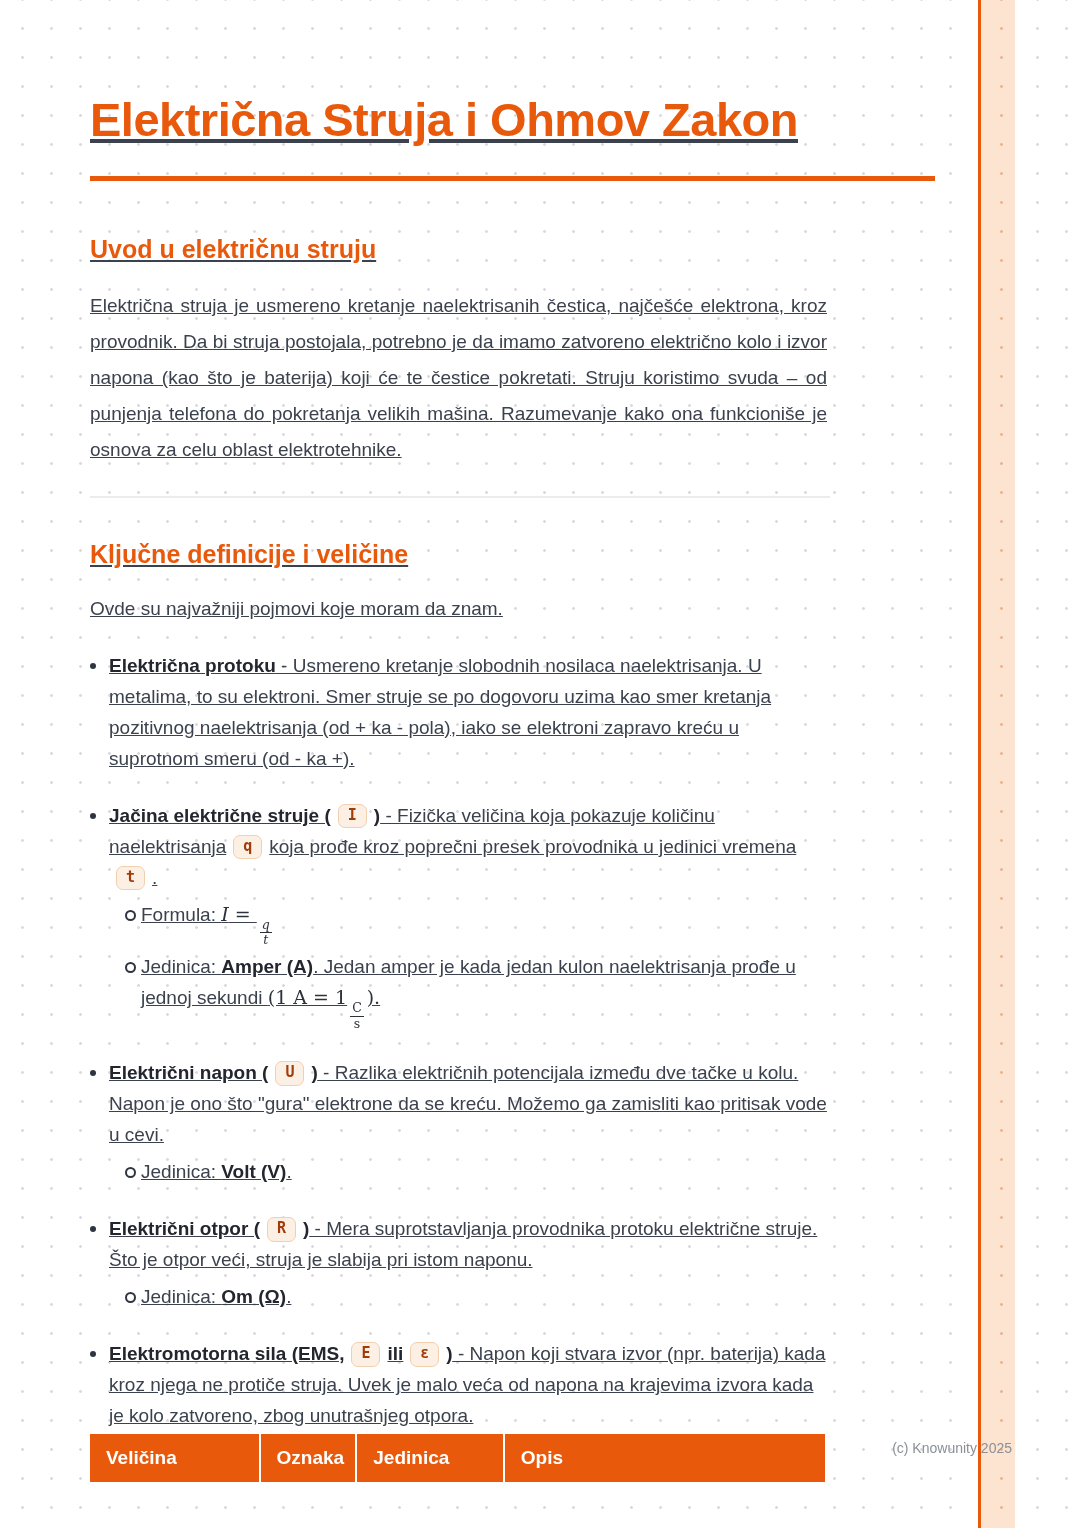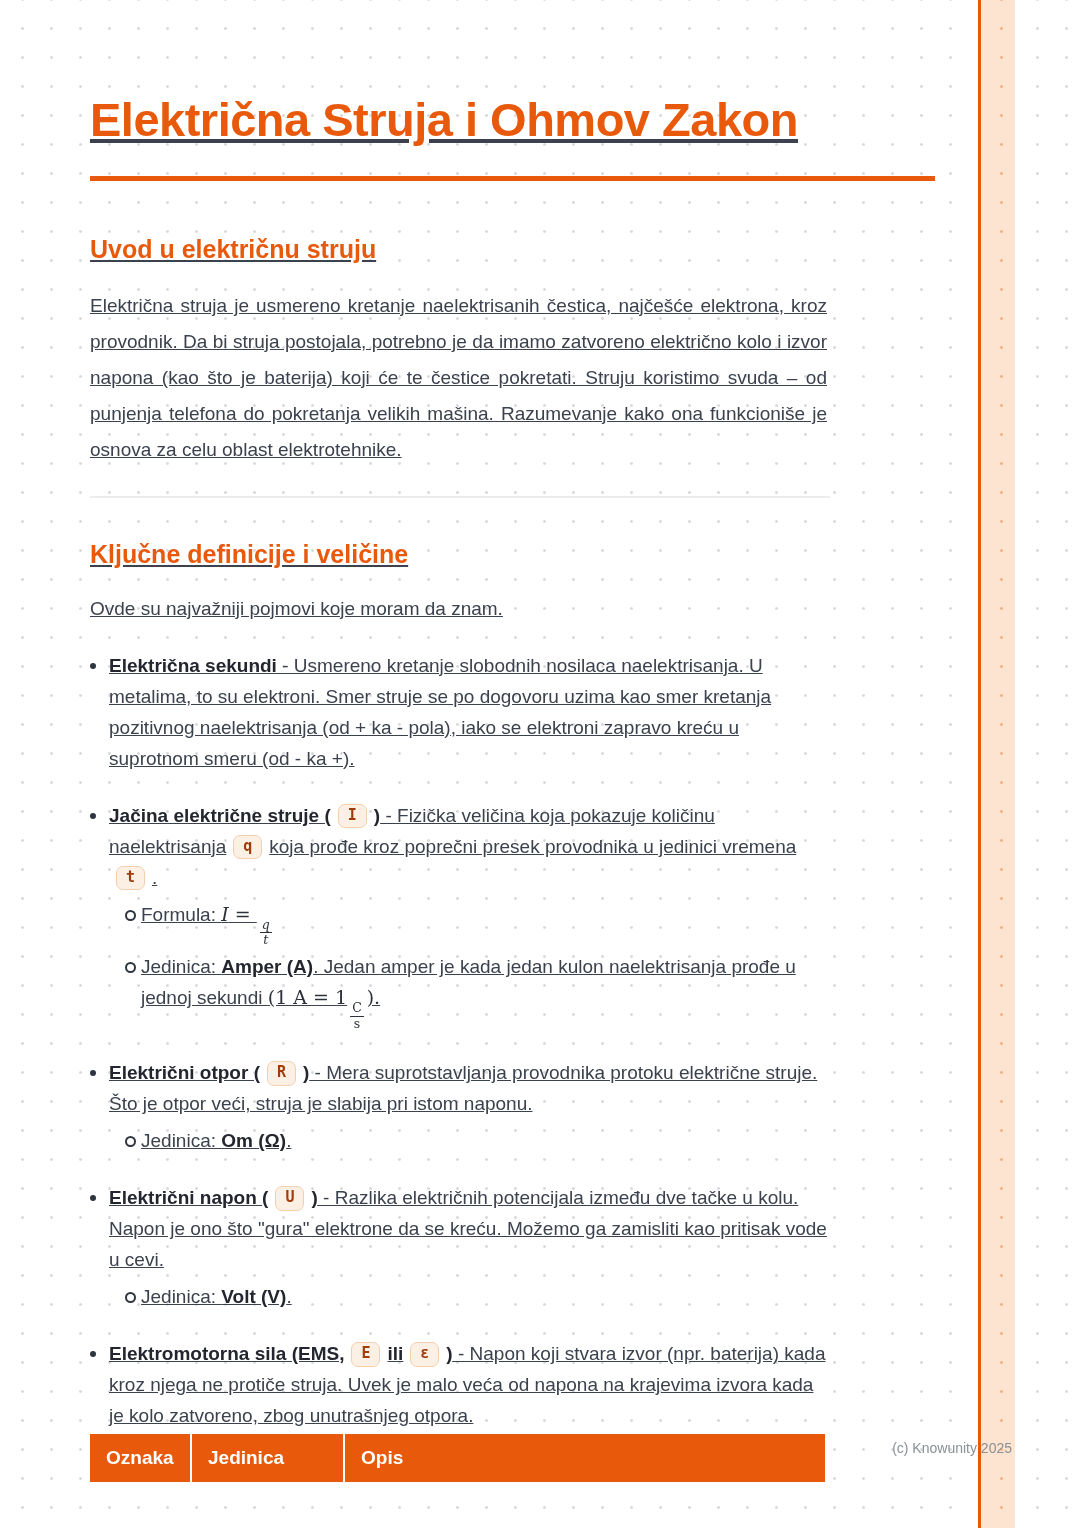--- a/index.html
+++ b/index.html
@@ -172,21 +172,21 @@
     <div class="section-divider"></div>
 
     <h2 class="section-heading second">Ključne definicije i veličine</h2>
     <p class="section-lead">Ovde su najvažniji pojmovi koje moram da znam.</p>
 
     <ul class="def-list">
 
       <li class="def-item">
         <span class="bullet-dot"></span>
         <div class="def-body">
-          <span class="term">Električna sekundi</span><span> - Usmereno kretanje slobodnih nosilaca naelektrisanja. U metalima, to su elektroni. Smer struje se po dogovoru uzima kao smer kretanja pozitivnog naelektrisanja (od + ka - pola), iako se elektroni zapravo kreću u suprotnom smeru (od - ka +).</span>
+          <span class="term">Električna protoku</span><span> - Usmereno kretanje slobodnih nosilaca naelektrisanja. U metalima, to su elektroni. Smer struje se po dogovoru uzima kao smer kretanja pozitivnog naelektrisanja (od + ka - pola), iako se elektroni zapravo kreću u suprotnom smeru (od - ka +).</span>
         </div>
       </li>
 
       <li class="def-item">
         <span class="bullet-dot"></span>
         <div class="def-body">
           <span class="term">Jačina električne struje (</span><span class="chip">I</span><span class="term">)</span><span> - Fizička veličina koja pokazuje količinu naelektrisanja</span><span class="chip">q</span><span>koja prođe kroz poprečni presek provodnika u jedinici vremena</span><span class="chip">t</span><span>.</span>
           <ul class="sub-list">
             <li class="sub-item">
               <span class="sub-circle"></span>
@@ -206,58 +206,59 @@
                   </span><span class="math">).</span>
               </div>
             </li>
           </ul>
         </div>
       </li>
 
       <li class="def-item">
         <span class="bullet-dot"></span>
         <div class="def-body">
+          <span class="term">Električni napon (</span><span class="chip">U</span><span class="term">)</span><span> - Razlika električnih potencijala između dve tačke u kolu. Napon je ono što "gura" elektrone da se kreću. Možemo ga zamisliti kao pritisak vode u cevi.</span>
+          <ul class="sub-list">
+            <li class="sub-item">
+              <span class="sub-circle"></span>
+              <div>
+                <span>Jedinica: </span><b>Volt (V)</b><span>.</span>
+              </div>
+            </li>
+          </ul>
+        </div>
+      </li>
+
+      <li class="def-item">
+        <span class="bullet-dot"></span>
+        <div class="def-body">
           <span class="term">Električni otpor (</span><span class="chip">R</span><span class="term">)</span><span> - Mera suprotstavljanja provodnika protoku električne struje. Što je otpor veći, struja je slabija pri istom naponu.</span>
           <ul class="sub-list">
             <li class="sub-item">
               <span class="sub-circle"></span>
               <div>
                 <span>Jedinica: </span><b>Om (Ω)</b><span>.</span>
               </div>
             </li>
           </ul>
         </div>
       </li>
 
       <li class="def-item">
         <span class="bullet-dot"></span>
         <div class="def-body">
-          <span class="term">Električni napon (</span><span class="chip">U</span><span class="term">)</span><span> - Razlika električnih potencijala između dve tačke u kolu. Napon je ono što "gura" elektrone da se kreću. Možemo ga zamisliti kao pritisak vode u cevi.</span>
-          <ul class="sub-list">
-            <li class="sub-item">
-              <span class="sub-circle"></span>
-              <div>
-                <span>Jedinica: </span><b>Volt (V)</b><span>.</span>
-              </div>
-            </li>
-          </ul>
-        </div>
-      </li>
-
-      <li class="def-item">
-        <span class="bullet-dot"></span>
-        <div class="def-body">
           <span class="term">Elektromotorna sila (EMS,</span><span class="chip">E</span><span class="term">ili</span><span class="chip">ε</span><span class="term">)</span><span> - Napon koji stvara izvor (npr. baterija) kada kroz njega ne protiče struja. Uvek je malo veća od napona na krajevima izvora kada je kolo zatvoreno, zbog unutrašnjeg otpora.</span>
         </div>
       </li>
 
     </ul>
   </div>
 
   <div class="table-head">
+    <div class="th c0">Veličina</div>
     <div class="th c1">Oznaka</div>
     <div class="th c2">Jedinica</div>
     <div class="th c3">Opis</div>
   </div>
 
   <div class="copyright">(c) Knowunity 2025</div>
 
 </div>
 
 </body></html>

